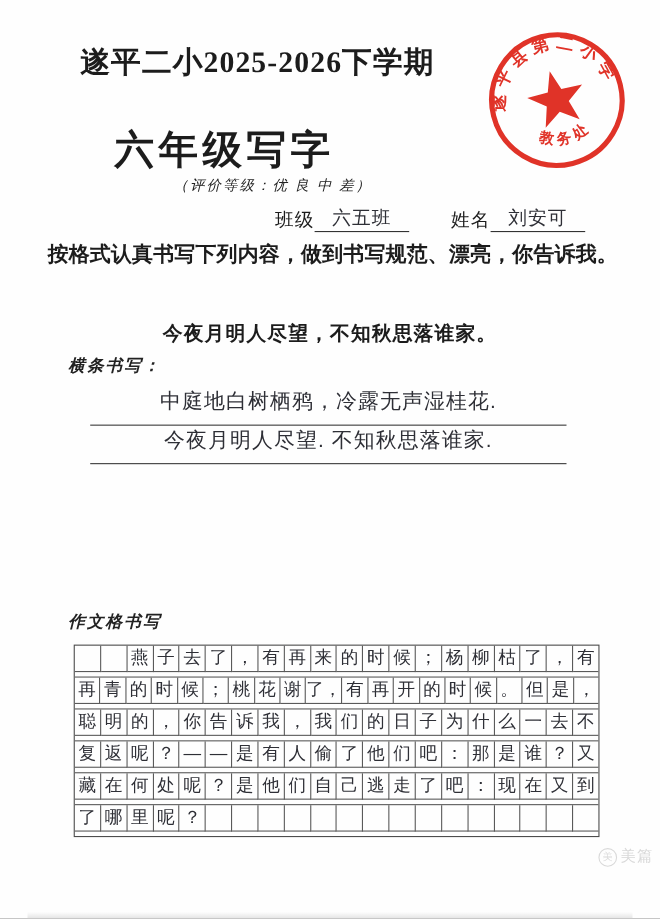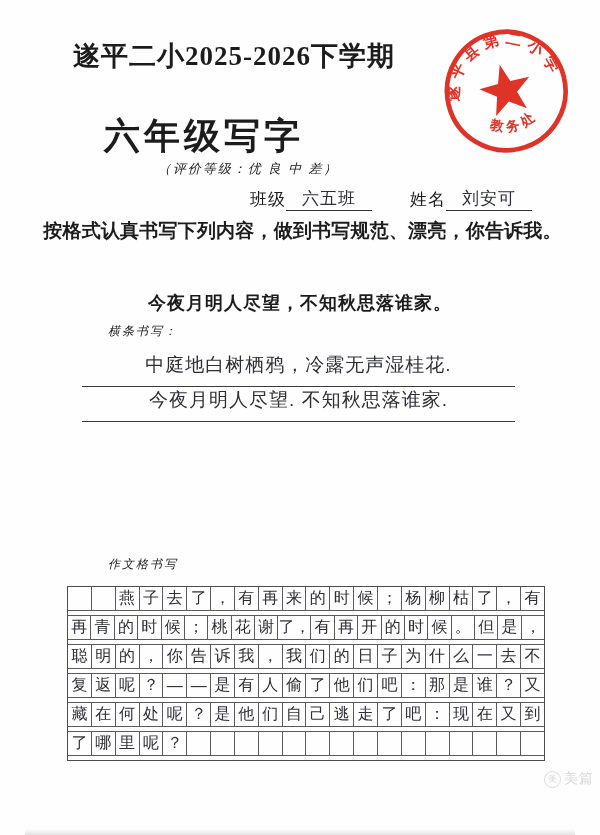--- a/index.html
+++ b/index.html
@@ -35,22 +35,22 @@
   .name-gap{display:inline-block;width:38px;}
   
   .instruction{position:absolute;top:218px;left:30px;width:545px;
     text-align:center;font-size:19px;font-weight:700;
     font-family:"Liberation Sans","DejaVu Sans",sans-serif;letter-spacing:0.2px;}
   .poem-line{position:absolute;left:0;width:100%;text-align:center;
     font-size:18px;font-weight:600;letter-spacing:1px;}
   .poem1{top:254px;}
   .poem2{top:291px;}
   
-  .section-label{position:absolute;left:62px;font-size:12px;font-style:italic;
-    letter-spacing:2px;font-weight:400;color:#222;margin-left:46px;}
+  .section-label{position:absolute;left:62px;font-size:15px;font-style:italic;
+    letter-spacing:2px;font-weight:700;color:#222;}
   .lbl-hengtiao{top:323px;}
   .lbl-zuowen{top:556px;}
   
   .ruled{position:absolute;left:82px;width:433px;text-align:center;
     border-bottom:1.6px solid #3a3a3a;
     font-size:19px;letter-spacing:1px;padding-bottom:2px;}
   .ruled1{top:352px;height:32px;}
   .ruled2{top:387px;height:32px;}
   
   .paragraph{position:absolute;top:438px;left:58px;width:489px;

